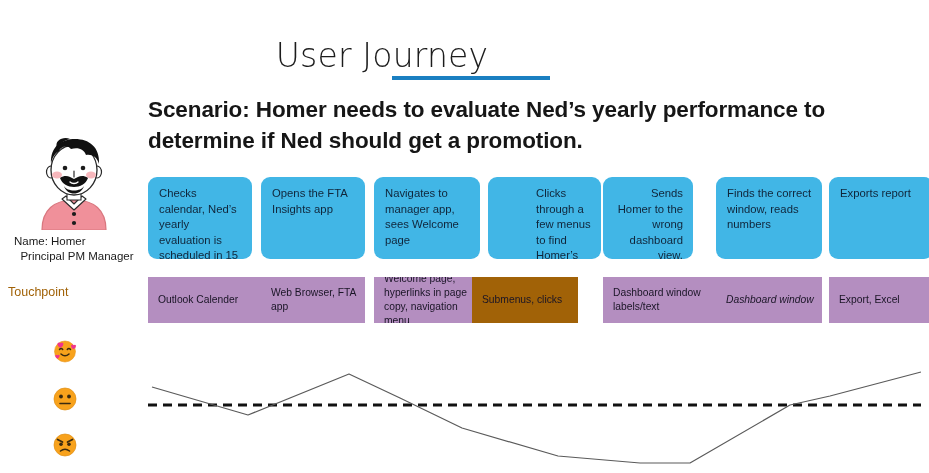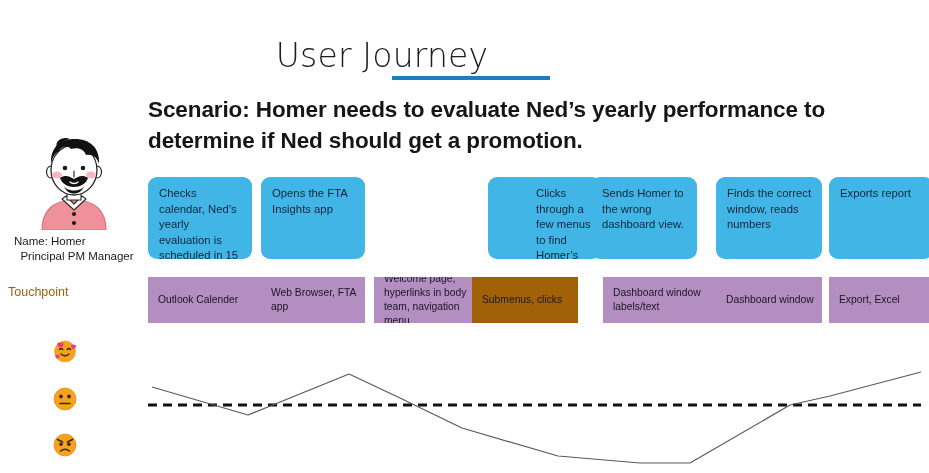--- a/index.html
+++ b/index.html
@@ -237,32 +237,33 @@
     <path d="M22.5 9.5 L17.5 12" stroke="#3a2a10" stroke-width="1.7" stroke-linecap="round"></path>
     <circle cx="11" cy="14.3" r="1.8" fill="#3a2a10"></circle>
     <circle cx="19" cy="14.3" r="1.8" fill="#3a2a10"></circle>
     <path d="M10.5 21 q4.5 -3.6 9 0" stroke="#3a2a10" stroke-width="1.6" fill="none" stroke-linecap="round"></path>
   </svg>
 </div>
 
 <div id="steps-row">
   <div class="step-box" style="left: 0px; width: 104px; background: rgb(65, 182, 230);">Checks calendar, Ned’s yearly evaluation is scheduled in 15 minutes</div>
   <div class="step-box" style="left: 113px; width: 104px; background: rgb(65, 182, 230);">Opens the FTA Insights app</div>
+  <div class="step-box" style="left: 226px; width: 106px; background: rgb(65, 182, 230);">Navigates to manager app, sees Welcome page</div>
   <div class="step-box" style="left: 340px; width: 113px; background: rgb(65, 182, 230); padding-left: 48px;">Clicks through a few menus to find Homer’s team</div>
-  <div class="step-box" style="left: 443px; width: 106px; background: rgb(65, 182, 230);">Sends Homer to the wrong dashboard view.</div>
+  <div class="step-box" style="left: 455px; width: 90px; background: rgb(65, 182, 230); text-align: right;">Sends Homer to the wrong dashboard view.</div>
   <div class="step-box" style="left: 568px; width: 106px; background: rgb(65, 182, 230);">Finds the correct window, reads numbers</div>
   <div class="step-box" style="left: 681px; width: 104px; background: rgb(65, 182, 230);">Exports report</div>
 </div>
 
 <div id="touchpoints-row">
   <div class="touchpoint-box" style="left: 0px; width: 124px; background: rgb(180, 142, 192);">Outlook Calender</div>
   <div class="touchpoint-box" style="left: 113px; width: 104px; background: rgb(180, 142, 192);">Web Browser, FTA app</div>
-  <div class="touchpoint-box" style="left: 226px; width: 106px; background: rgb(180, 142, 192);">Welcome page, hyperlinks in body team, navigation menu</div>
+  <div class="touchpoint-box" style="left: 226px; width: 106px; background: rgb(180, 142, 192);">Welcome page, hyperlinks in page copy, navigation menu</div>
   <div class="touchpoint-box" style="left: 324px; width: 106px; background: #a16207;">Submenus, clicks</div>
   <div class="touchpoint-box" style="left: 455px; width: 114px; background: rgb(180, 142, 192);">Dashboard window labels/text</div>
-  <div class="touchpoint-box" style="left: 568px; width: 106px; background: rgb(180, 142, 192);">Dashboard window</div>
+  <div class="touchpoint-box" style="left: 568px; width: 106px; background: rgb(180, 142, 192); font-style: italic;">Dashboard window</div>
   <div class="touchpoint-box" style="left: 681px; width: 104px; background: rgb(180, 142, 192);">Export, Excel</div>
 </div>
 
 <svg id="emotion-chart" viewBox="0 0 929 143">
   <line id="chart-baseline" x1="148" y1="75" x2="921" y2="75" stroke="#111111" stroke-width="3" stroke-dasharray="9 6"></line>
   <polyline id="chart-line" fill="none" stroke="#5a5a5a" stroke-width="1.2" stroke-linejoin="round" points="152,57 248,85 349,44 400,68 462,98 558,126 640,133 690,133 790,75 830,66 921,42"></polyline>
 </svg>
 
 </body></html>

